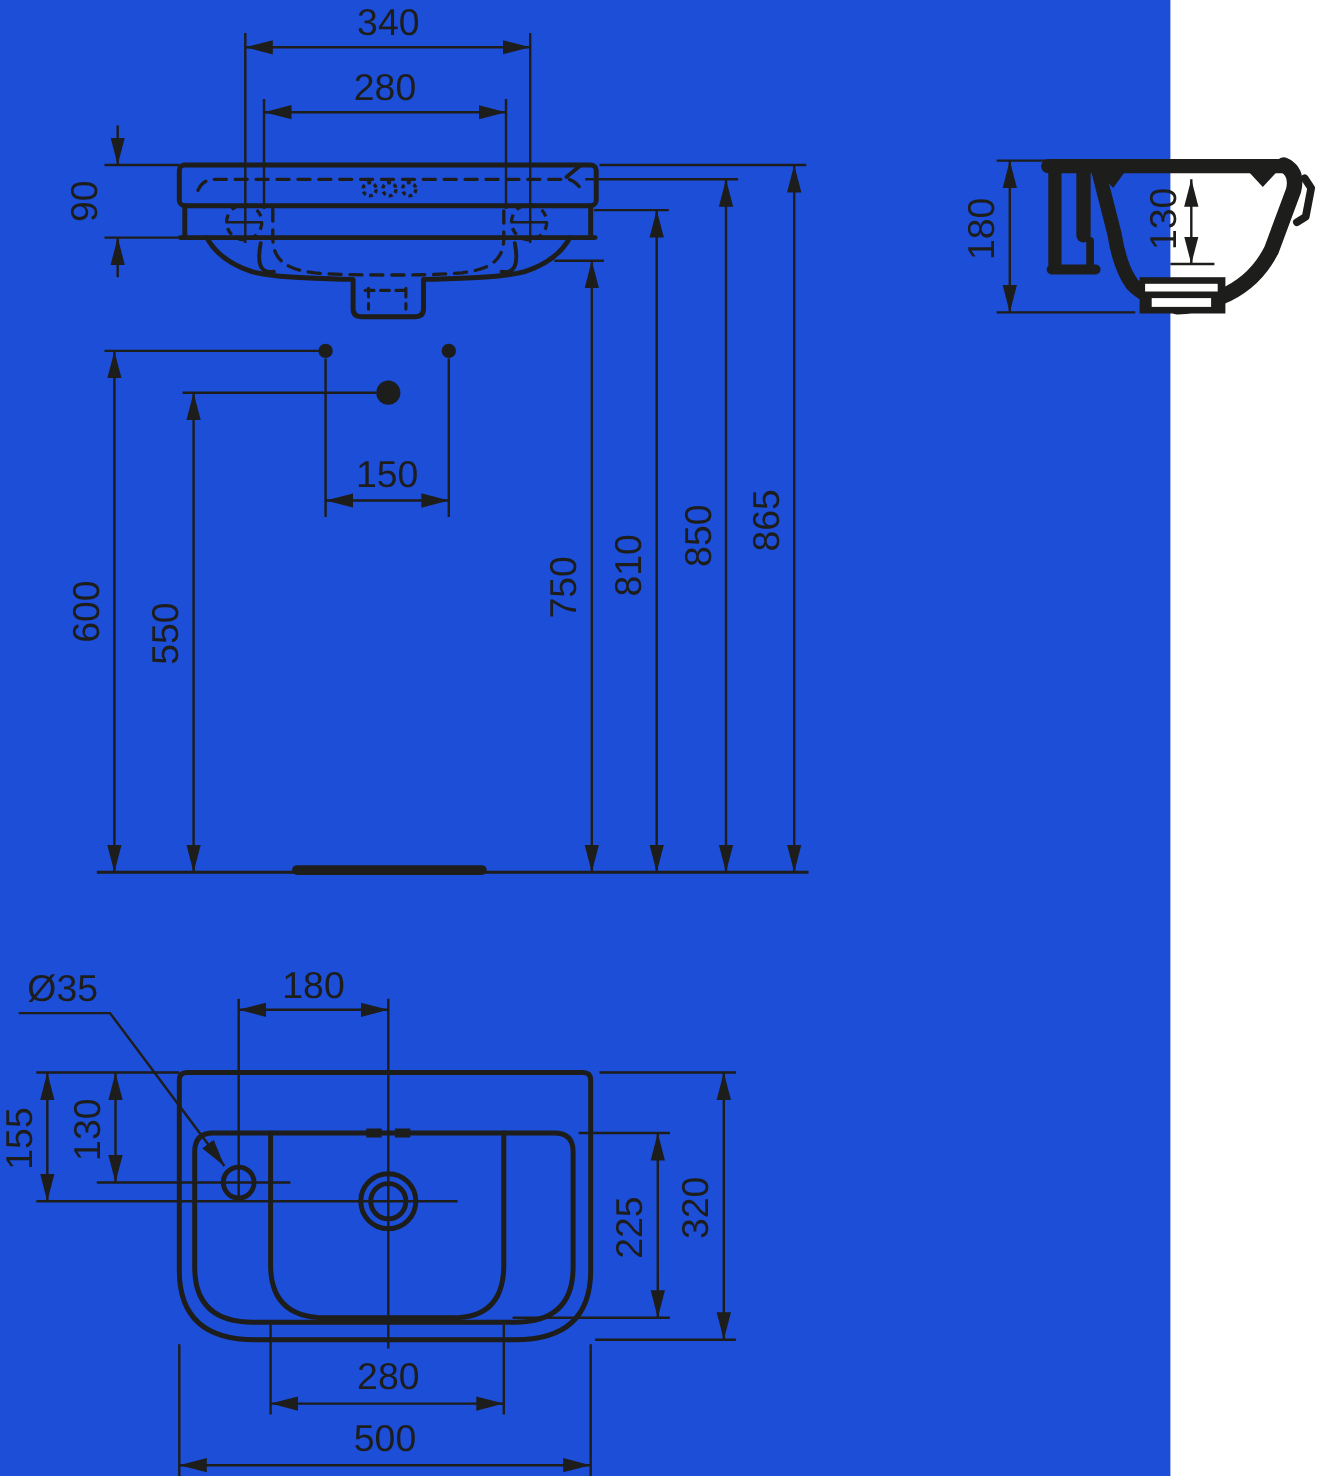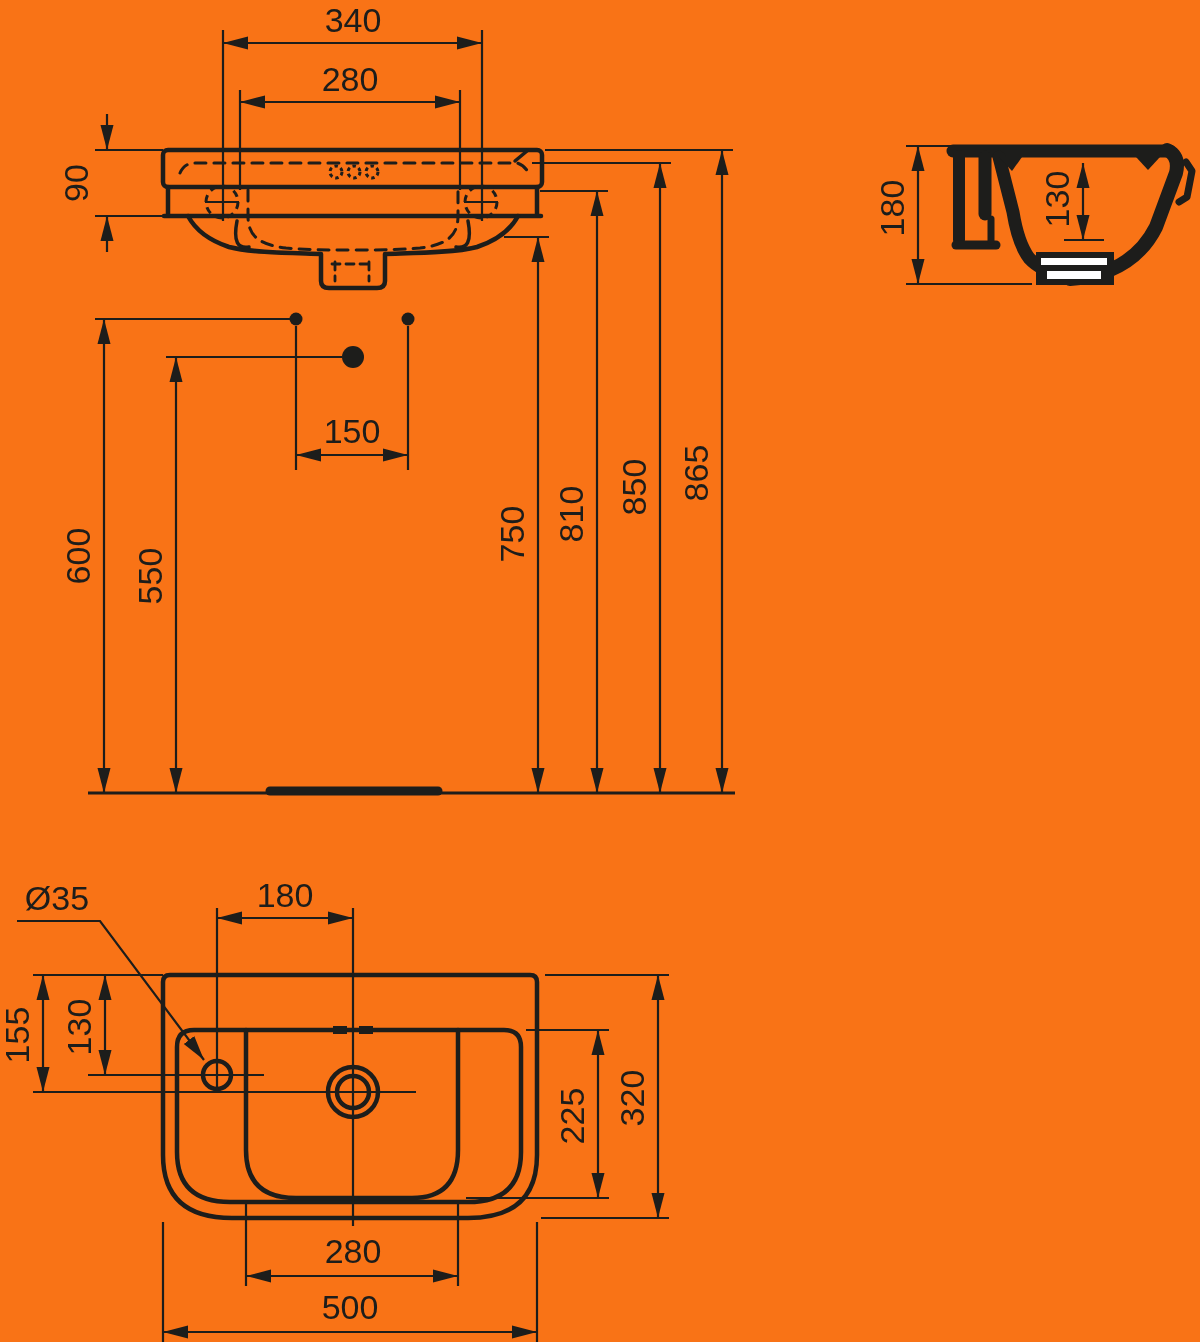--- a/index.html
+++ b/index.html
@@ -1,16 +1,16 @@
 <!DOCTYPE html>
 <html><head>
 <meta charset="utf-8">
 <style>
   html,body{margin:0;padding:0;background:#ffffff;}
-  .stage{width:1200px;height:1342px;position:relative;background:#f97316;}
+  .stage{width:1064px;height:1342px;position:relative;background:#1d4ed8;}
   svg{display:block;}
   .ol{fill:none;stroke:#1d1d1b;stroke-width:4.5;stroke-linejoin:round;stroke-linecap:round;}
   .ol3{fill:none;stroke:#1d1d1b;stroke-width:3.5;stroke-linejoin:round;stroke-linecap:round;}
   .dash{fill:none;stroke:#1d1d1b;stroke-width:3;stroke-dasharray:11 8;stroke-linecap:round;}
   .dash2{fill:none;stroke:#1d1d1b;stroke-width:2.8;stroke-dasharray:8 6;stroke-linecap:round;}
   .dashc{fill:none;stroke:#1d1d1b;stroke-width:3;stroke-dasharray:7 5.5;}
   .hole{fill:none;stroke:#1d1d1b;stroke-width:3;stroke-dasharray:3.5 3;}
   .dim{fill:none;stroke:#1d1d1b;stroke-width:2.2;}
   .floor{fill:none;stroke:#1d1d1b;stroke-width:2.8;}
   .bar{fill:none;stroke:#1d1d1b;stroke-width:9;stroke-linecap:round;}

